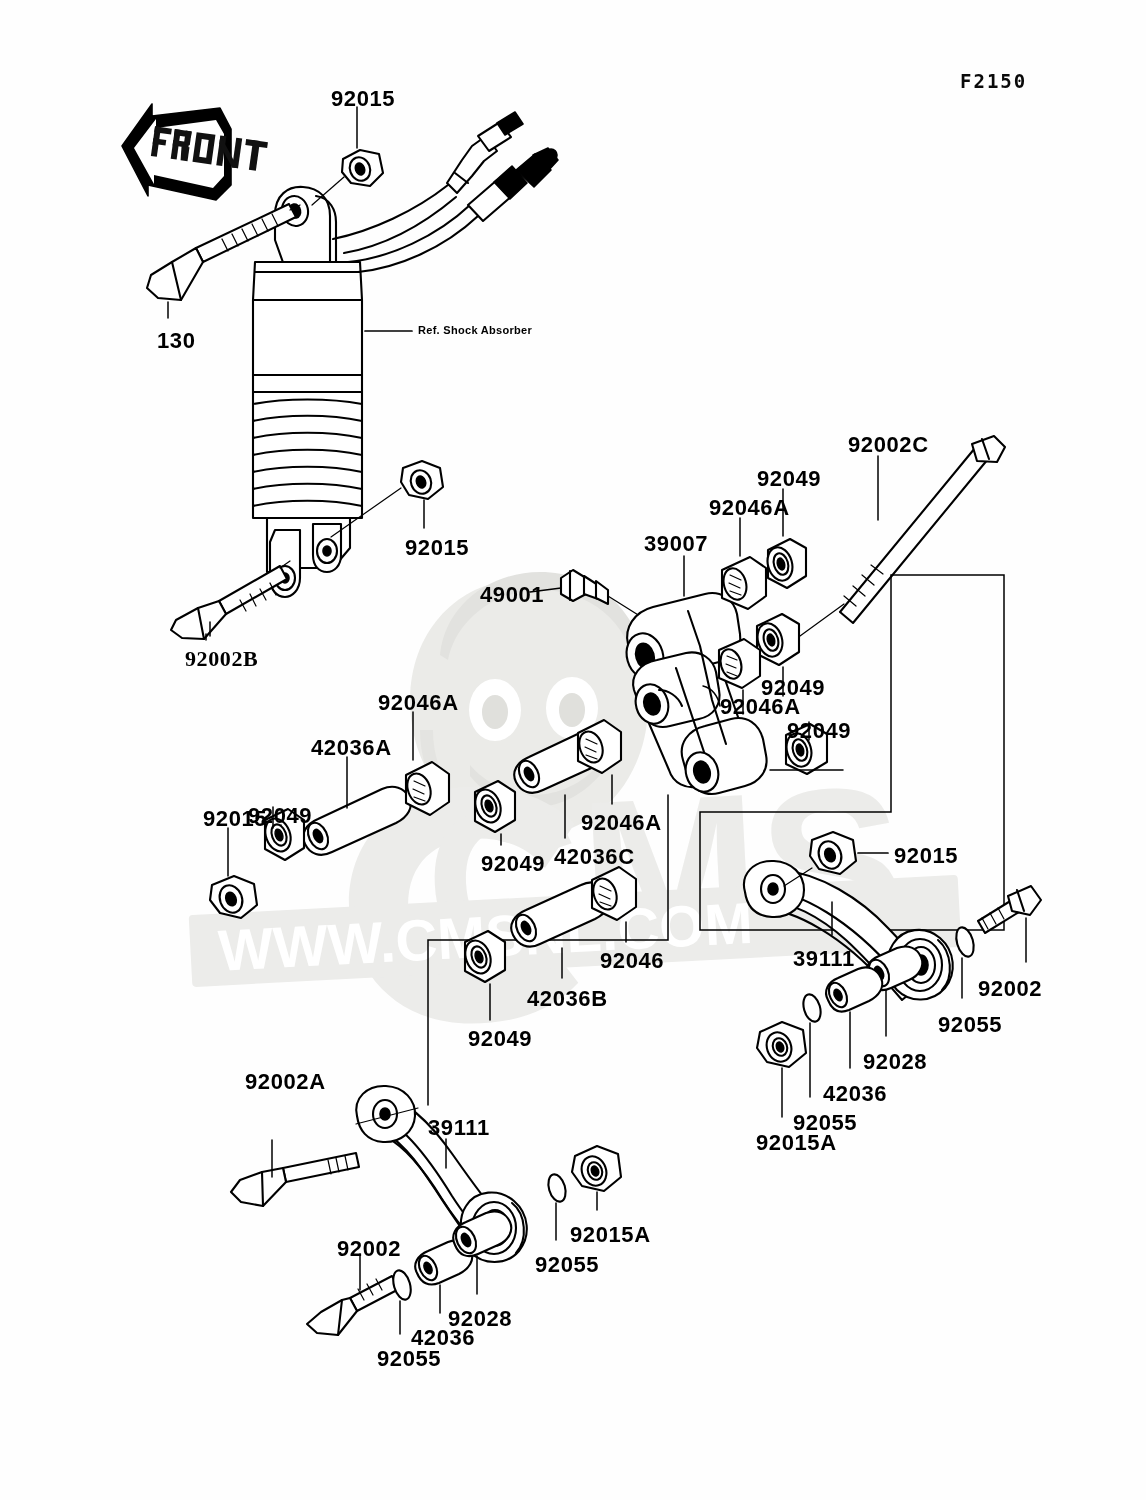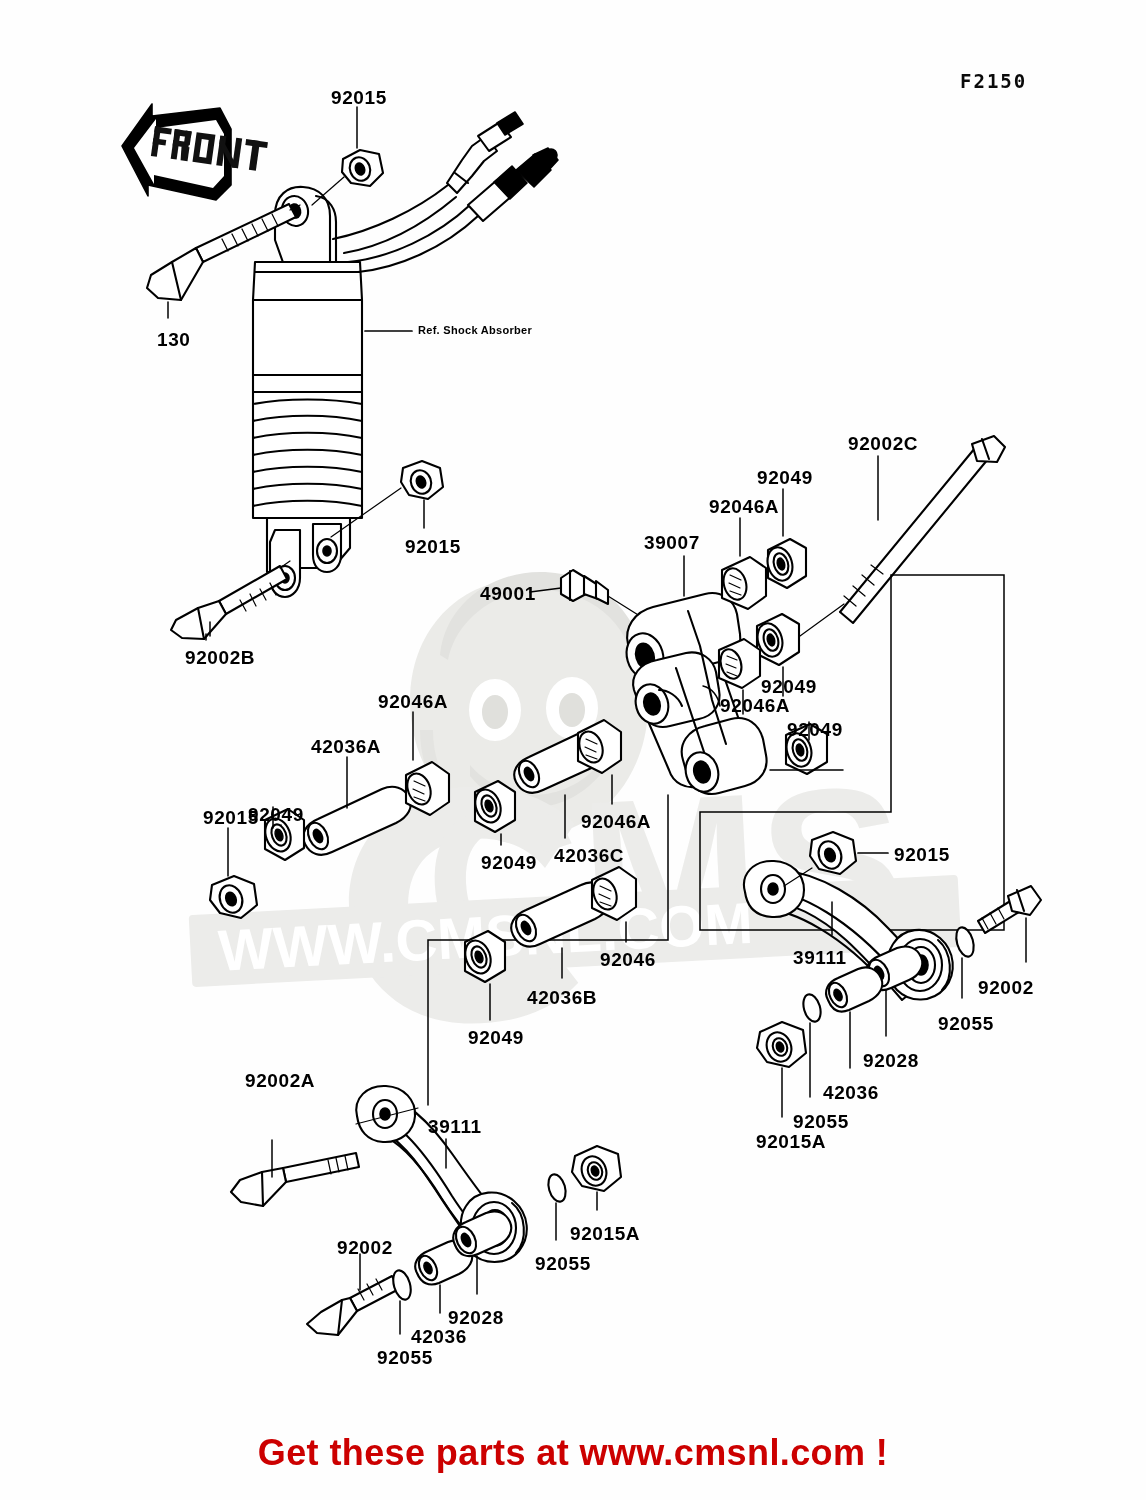--- a/index.html
+++ b/index.html
@@ -26,21 +26,21 @@
   .footer-cta{
     position:absolute;left:0;top:1432px;width:1146px;text-align:center;
     font-size:36px;font-weight:bold;color:#cc0000;
     font-family:"Liberation Sans", sans-serif;
     letter-spacing:0.4px;white-space:nowrap;
   }
 
   
   .lbl{
     position:absolute;
-    font-size:19px;font-weight:bold;color:#000;
+    font-size:22px;font-weight:bold;color:#000;
     font-family:"Liberation Sans", sans-serif;
     letter-spacing:0.6px;white-space:nowrap;
     line-height:1;
   }
   .lbl.ref{
     font-size:11px;letter-spacing:0.3px;
   }
 
   svg.art{position:absolute;left:0;top:0;width:1146px;height:1500px;pointer-events:none;}
   svg.wm{position:absolute;left:0;top:0;width:1146px;height:1500px;pointer-events:none;}
@@ -564,21 +564,21 @@
   </svg>
 
 
   <div class="sheet-code">F2150</div>
 
   <div class="lbl ref" style="left:418px;top:325px;">Ref. Shock Absorber</div>
 
   <div class="lbl" style="left:331px;top:88px;">92015</div>
   <div class="lbl" style="left:157px;top:330px;">130</div>
   <div class="lbl" style="left:405px;top:537px;">92015</div>
-  <div class="lbl" style="left:185px;top:648px;">92002B</div>
+  <div class="lbl" style="left:185px;top:648px;font-family:Liberation Serif, serif;">92002B</div>
   <div class="lbl" style="left:480px;top:584px;">49001</div>
   <div class="lbl" style="left:644px;top:533px;">39007</div>
   <div class="lbl" style="left:709px;top:497px;">92046A</div>
   <div class="lbl" style="left:757px;top:468px;">92049</div>
   <div class="lbl" style="left:848px;top:434px;">92002C</div>
   <div class="lbl" style="left:761px;top:677px;">92049</div>
   <div class="lbl" style="left:720px;top:696px;">92046A</div>
   <div class="lbl" style="left:787px;top:720px;">92049</div>
   <div class="lbl" style="left:378px;top:692px;">92046A</div>
   <div class="lbl" style="left:311px;top:737px;">42036A</div>
@@ -600,14 +600,13 @@
   <div class="lbl" style="left:756px;top:1132px;">92015A</div>
   <div class="lbl" style="left:245px;top:1071px;">92002A</div>
   <div class="lbl" style="left:428px;top:1117px;">39111</div>
   <div class="lbl" style="left:337px;top:1238px;">92002</div>
   <div class="lbl" style="left:570px;top:1224px;">92015A</div>
   <div class="lbl" style="left:535px;top:1254px;">92055</div>
   <div class="lbl" style="left:448px;top:1308px;">92028</div>
   <div class="lbl" style="left:411px;top:1327px;">42036</div>
   <div class="lbl" style="left:377px;top:1348px;">92055</div>
 
-  <div class="footer-cta">Get these parts at www.cmsnl.com !</div>
 </div>
 
 </body></html>

